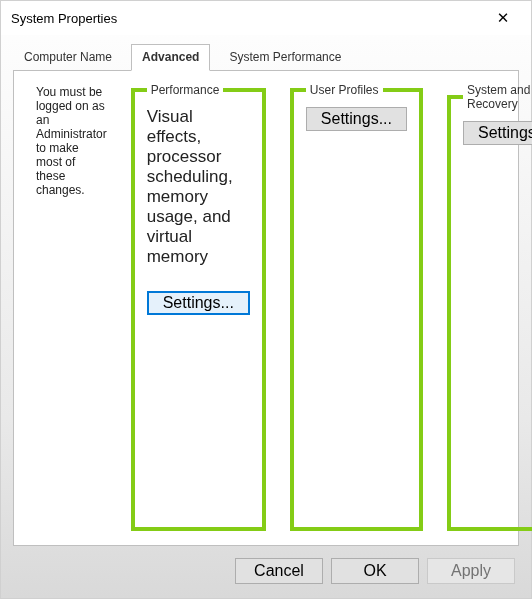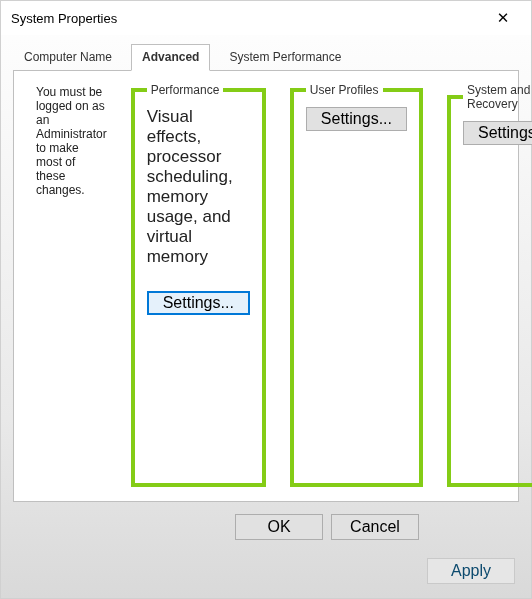--- a/index.html
+++ b/index.html
@@ -112,25 +112,24 @@
     color: #000;
     background: #e1e1e1;
     border: 1px solid #adadad;
     cursor: pointer;
   }
   button.win.default {
     border: 2px solid #0078d7;
     background: #e5f1fb;
   }
   button.win.disabled {
-    color: #0c4a6e;
+    color: #737373;
     background: #e6e6e6;
     border: 1px solid #c9c9c9;
     cursor: default;
-    margin-top: 44px;
   }
   button.win.hover {
     background: #d8e6f2;
     border: 1px solid #7aa7c7;
   }
 
   .env-row {
     display: flex;
     justify-content: flex-end;
     padding-right: 2px;
@@ -200,18 +199,18 @@
 
     <div class="env-row">
       <svg class="cursor" viewBox="0 0 16 20" style="left: calc(100% - 48px); top: 14px;">
         <path d="M1 1 L1 15 L4.5 11.5 L7 17 L9.5 16 L7 10.5 L12 10.5 Z" fill="#fff" stroke="#000" stroke-width="1"></path>
       </svg>
     </div>
 
   </div>
 
   <div class="dialog-buttons">
+    <button class="win">Cancel</button>
     <button class="win">OK</button>
-    <button class="win">Cancel</button>
     <button class="win disabled">Apply</button>
   </div>
 
 </div>
 
 </body></html>

